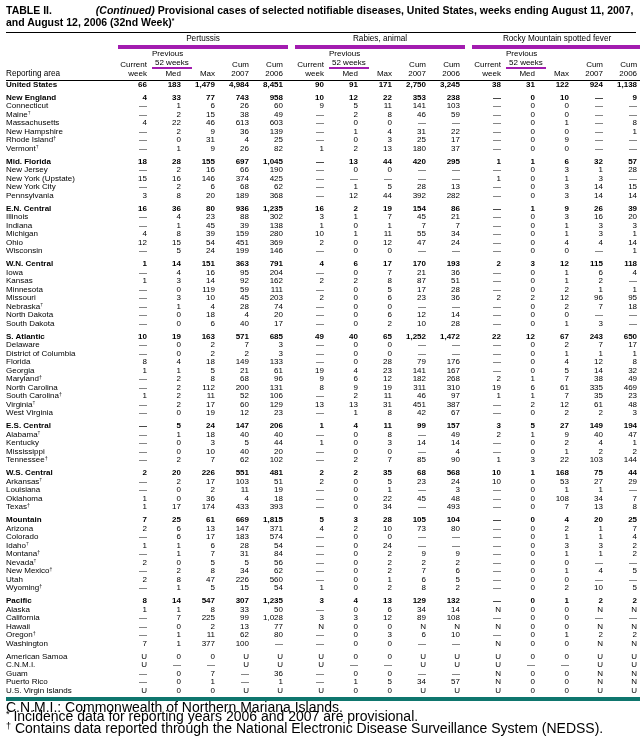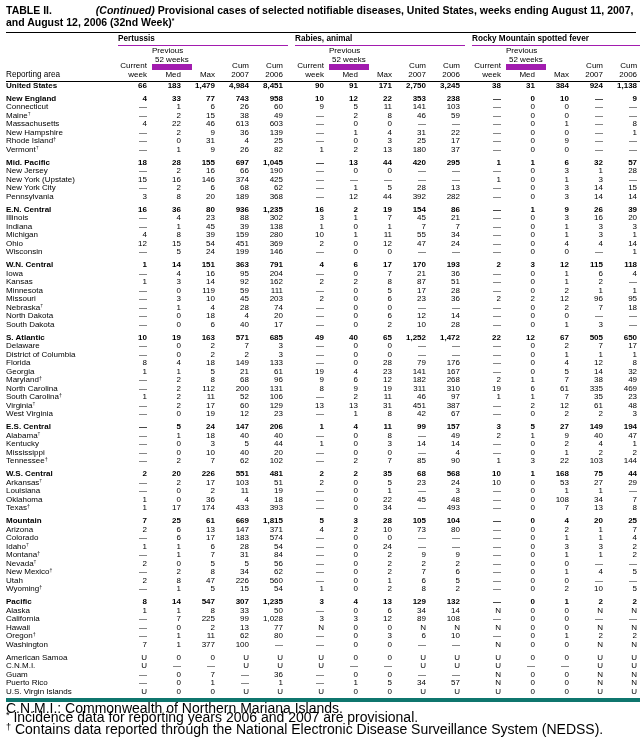--- a/index.html
+++ b/index.html
@@ -11,25 +11,25 @@
   .page { padding:4px 4px 0 6px; }
   .title { font-size:10.5px; font-weight:bold; line-height:12px; }
   .title .cont { font-style:italic;margin-left:41px; }
   sup { font-size:0.65em; vertical-align:baseline; position:relative; top:-0.45em; }
   .title-rule { border-top:1.6px solid #000; margin:2px 0 0 0; }
 
   table { border-collapse:collapse; table-layout:fixed; width:634px; margin-top:1px; }
   th, td { padding:0; margin:0; font-weight:normal; font-size:8px; overflow:hidden; white-space:nowrap; }
 
   thead th { line-height:9.5px; vertical-align:bottom; }
-  th.group { font-weight:bold; text-align:left; border-bottom:1px solid #a21caf; font-size:8.2px; padding-bottom:1px; }
+  th.group { font-weight:normal; text-align:center; border-bottom:4px solid #a21caf; font-size:8.2px; padding-bottom:1px; }
   th.cen { text-align:left; }
   th.r, td.num { text-align:right; padding-right:5px; }
   th.areah { text-align:left; font-size:8.2px; }
-  .u { border-bottom:6px solid #a21caf; padding:0 3px; display:inline-block; line-height:9px; }
+  .u { border-bottom:2px solid #a21caf; padding:0 3px; display:inline-block; line-height:9px; }
   tr.hrule th { border-bottom:1px solid #000; padding-bottom:1px; }
 
   tbody td { line-height:8.5px; font-size:8px; }
   tbody td.area { text-align:left; }
   tbody tr.bold td { font-weight:bold; }
   tbody tr.gap td { padding-top:4.5px; }
   tbody tr:last-child td { border-bottom:4px solid #0f766e; padding-bottom:1.5px; }
 
   .footnotes { margin-top:2px; }
   .fn { font-size:14px; line-height:9.6px; white-space:pre-wrap; }
@@ -126,21 +126,21 @@
           <td class="num">8,451</td>
           <td></td>
           <td class="num">90</td>
           <td class="num">91</td>
           <td class="num">171</td>
           <td class="num">2,750</td>
           <td class="num">3,245</td>
           <td></td>
           <td class="num">38</td>
           <td class="num">31</td>
-          <td class="num">384</td>
+          <td class="num">122</td>
           <td class="num">924</td>
           <td class="num">1,138</td>
         </tr>
         <tr class="bold gap">
           <td class="area">New England</td>
           <td class="num">4</td>
           <td class="num">33</td>
           <td class="num">77</td>
           <td class="num">743</td>
           <td class="num">958</td>
@@ -271,21 +271,21 @@
           <td class="num">180</td>
           <td class="num">37</td>
           <td></td>
           <td class="num">—</td>
           <td class="num">0</td>
           <td class="num">0</td>
           <td class="num">—</td>
           <td class="num">—</td>
         </tr>
         <tr class="bold gap">
-          <td class="area">Mid. Pacific</td>
+          <td class="area">Mid. Florida</td>
           <td class="num">18</td>
           <td class="num">28</td>
           <td class="num">155</td>
           <td class="num">697</td>
           <td class="num">1,045</td>
           <td></td>
           <td class="num">—</td>
           <td class="num">13</td>
           <td class="num">44</td>
           <td class="num">420</td>
@@ -667,21 +667,21 @@
           <td></td>
           <td class="num">49</td>
           <td class="num">40</td>
           <td class="num">65</td>
           <td class="num">1,252</td>
           <td class="num">1,472</td>
           <td></td>
           <td class="num">22</td>
           <td class="num">12</td>
           <td class="num">67</td>
-          <td class="num">505</td>
+          <td class="num">243</td>
           <td class="num">650</td>
         </tr>
         <tr>
           <td class="area">Delaware</td>
           <td class="num">—</td>
           <td class="num">0</td>
           <td class="num">2</td>
           <td class="num">7</td>
           <td class="num">3</td>
           <td></td>

